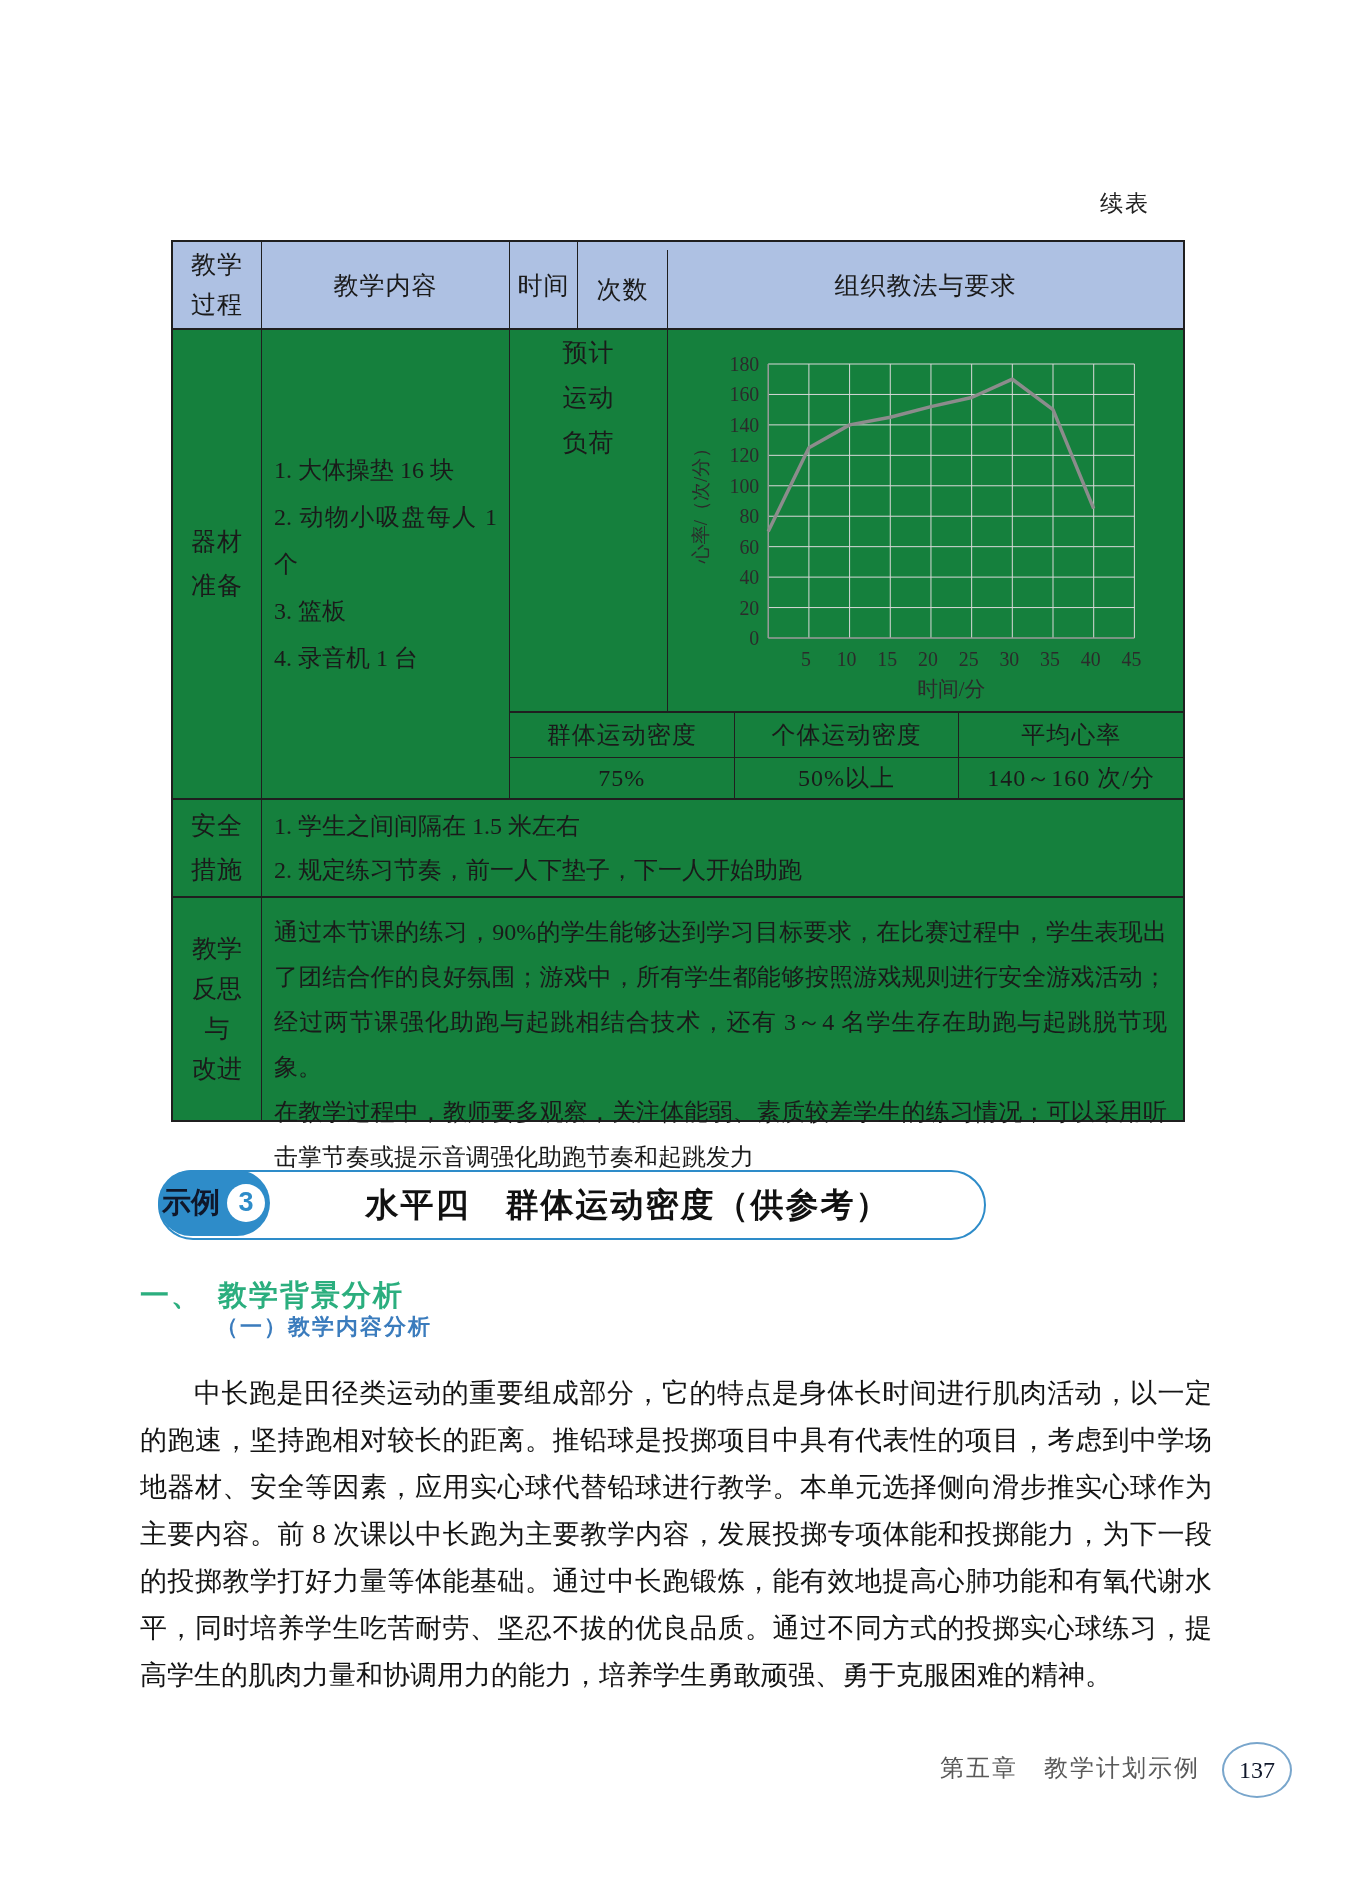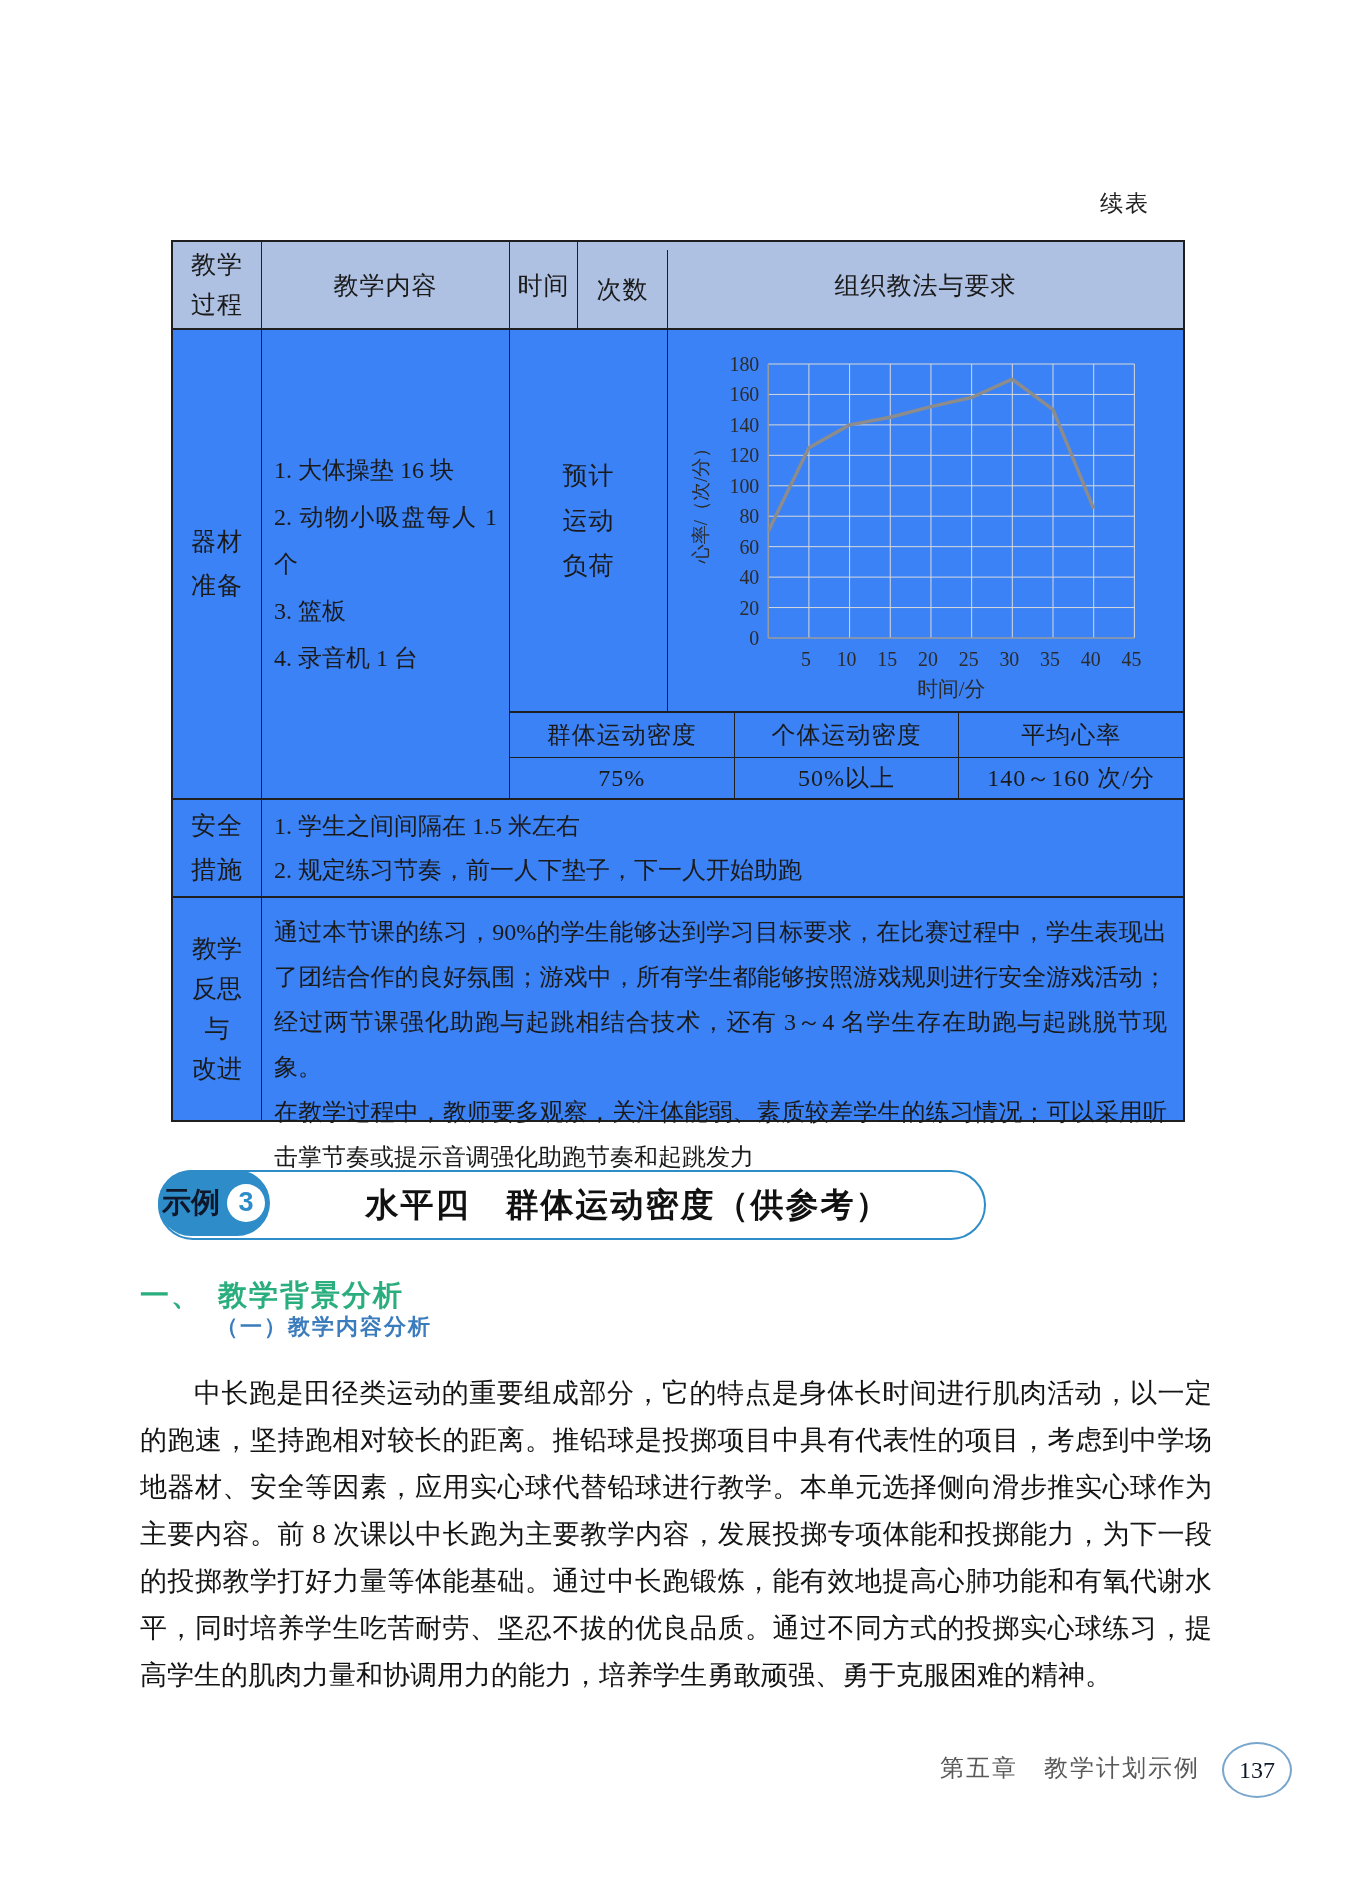--- a/index.html
+++ b/index.html
@@ -5,42 +5,42 @@
   html,body { margin:0; padding:0; background:#ffffff; }
   .page {
     position:relative; width:1350px; height:1884px; background:#ffffff;
     font-family:"Liberation Serif", serif; color:#1a1a1a; overflow:hidden;
   }
   .continued { position:absolute; top:188px; left:1000px; width:150px; text-align:right;
     font-size:23px; color:#222; letter-spacing:2px; }
 
   
   .lesson-table { position:absolute; left:171px; top:240px; width:1014px;
-    border:2.5px solid #1f1f1f; box-sizing:border-box; background:#3b82f6; }
+    border:2.5px solid #1f1f1f; box-sizing:border-box; background:#15803d; }
   .lesson-table * { box-sizing:border-box; }
   .t-row { display:flex; }
   .t-head { height:86px; background:#aec1e3; font-size:25px; letter-spacing:1px; }
   .th, .cell { border-right:1.5px solid #1f1f1f; display:flex; align-items:center;
     justify-content:center; text-align:center; }
   .last { border-right:none !important; }
   .w-proc { width:89px; flex:none; }
   .w-content { width:248px; flex:none; }
   .w-time { width:68px; flex:none; }
   .w-count { width:90px; flex:none;margin-top:8px; }
   .w-org { flex:1; }
   .two-line { line-height:40px; }
   .row-equip { height:470px; border-top:2px solid #1f1f1f; }
   .cell-label { font-size:25px; line-height:44px; letter-spacing:1px; }
   .cell-list { width:248px; flex:none; border-right:1.5px solid #1f1f1f;
     display:flex; flex-direction:column; justify-content:center; padding:0 12px; }
   .equip-item { font-size:24px; line-height:47px; text-align:justify; text-align-last:left; }
   .cell-right { flex:1; display:flex; flex-direction:column; }
   .row-top { height:381px; display:flex; }
   .cell-load { width:158px; flex:none; border-right:1.5px solid #1f1f1f;
-    display:flex; align-items:center; justify-content:center;font-family:Liberation Serif, serif; }
+    display:flex; justify-content:center;font-family:Liberation Serif, serif; }
   .load-lines { font-size:25px; line-height:45px; text-align:center; letter-spacing:1px; }
   .cell-chart { flex:1; position:relative; }
   .cell-chart svg { position:absolute; left:0; top:0; width:100%; height:100%; }
   .subtable { border-top:2px solid #1f1f1f; flex:1; display:flex; flex-direction:column; }
   .sub-row { display:flex; height:44px;text-align:right; }
   .sub-row.vals { flex:1; border-top:1.5px solid #1f1f1f; }
   .sub-cell { flex:1; border-right:1.5px solid #1f1f1f; display:flex;
     align-items:center; justify-content:center; font-size:24px; letter-spacing:1px; }
   .row-safety { height:98px; border-top:2px solid #1f1f1f; }
   .safety-content { flex:1; display:flex; flex-direction:column; justify-content:center;

